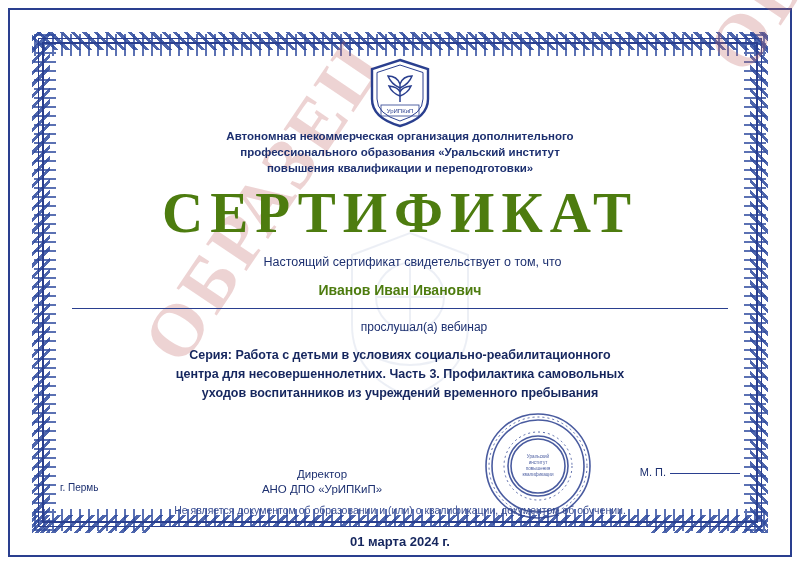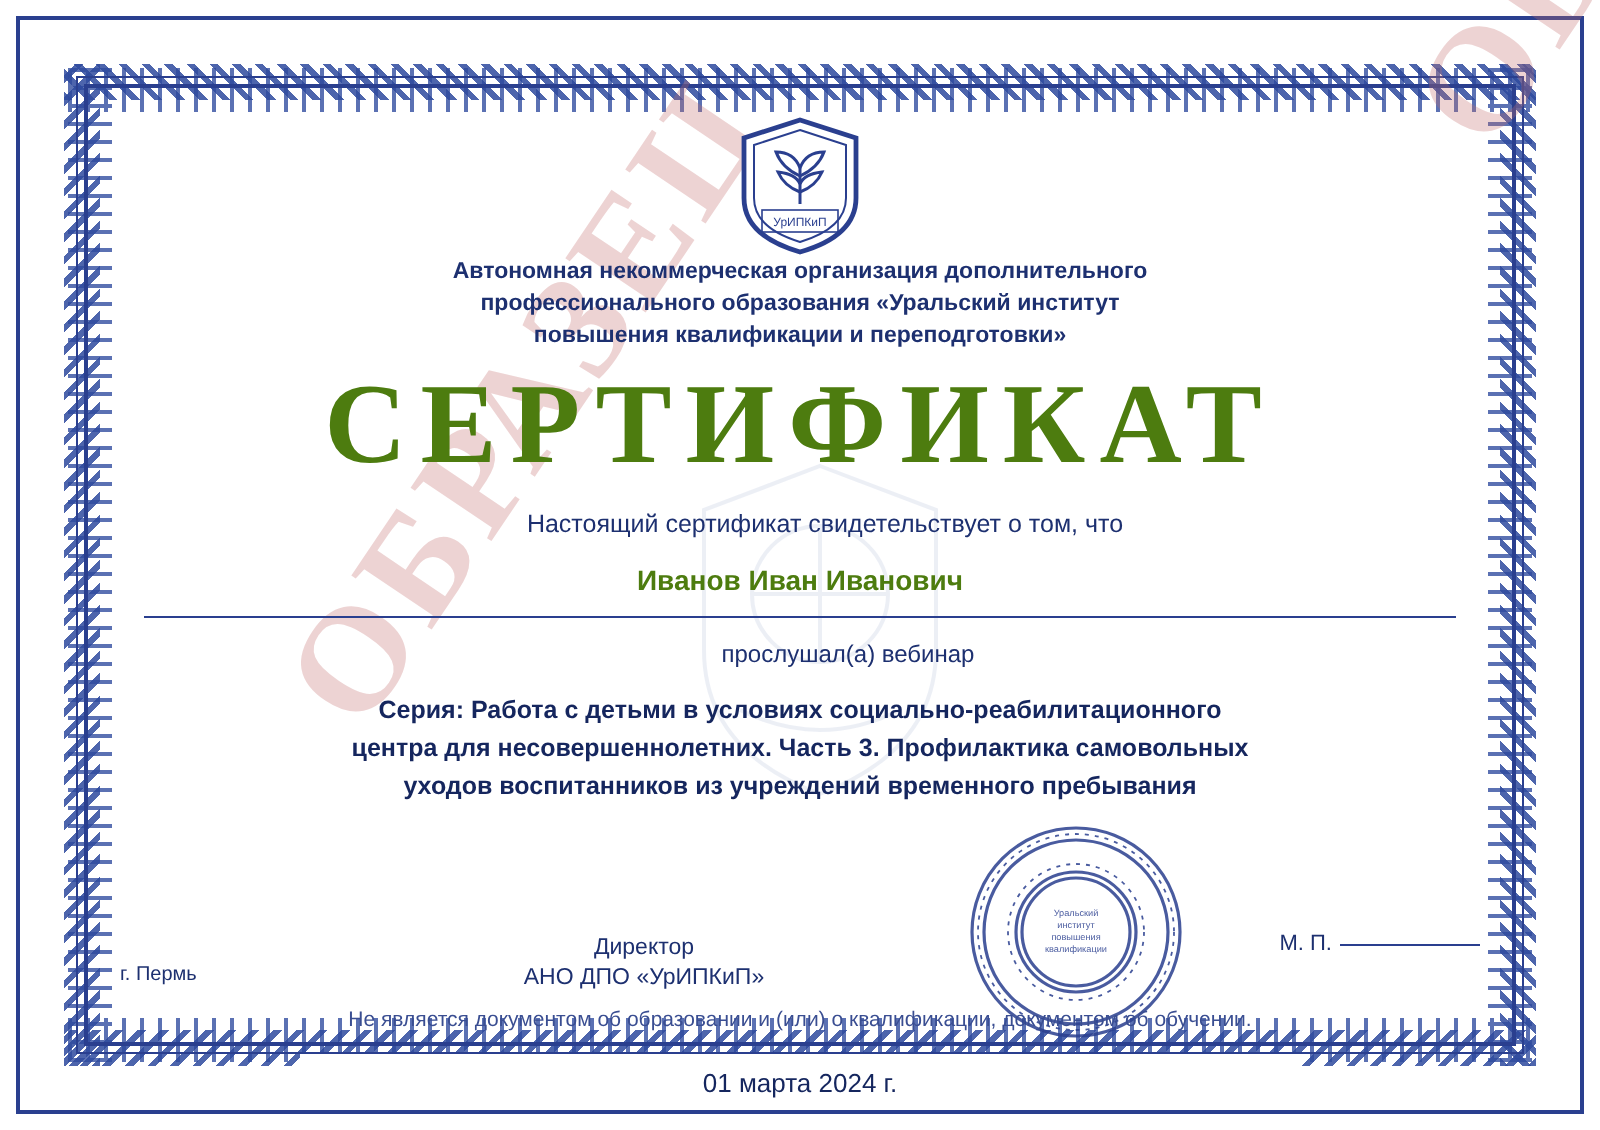--- a/index.html
+++ b/index.html
@@ -237,21 +237,21 @@
     height: 28px;
     background: #ffffff;
     border-top: 1px solid #2a3f8f;
     border-bottom: 1px solid #2a3f8f;
     display: flex;
     align-items: center;
     justify-content: center;
   }
   .date-bar span {
     font-size: 13px;
-    font-weight: normal;
+    font-weight: bold;
     color: #15265e;
   }
 </style>
 </head>
 <body>
 
 <div class="page">
 
   <div class="border-outer"></div>
   <div class="border-pattern"></div>

